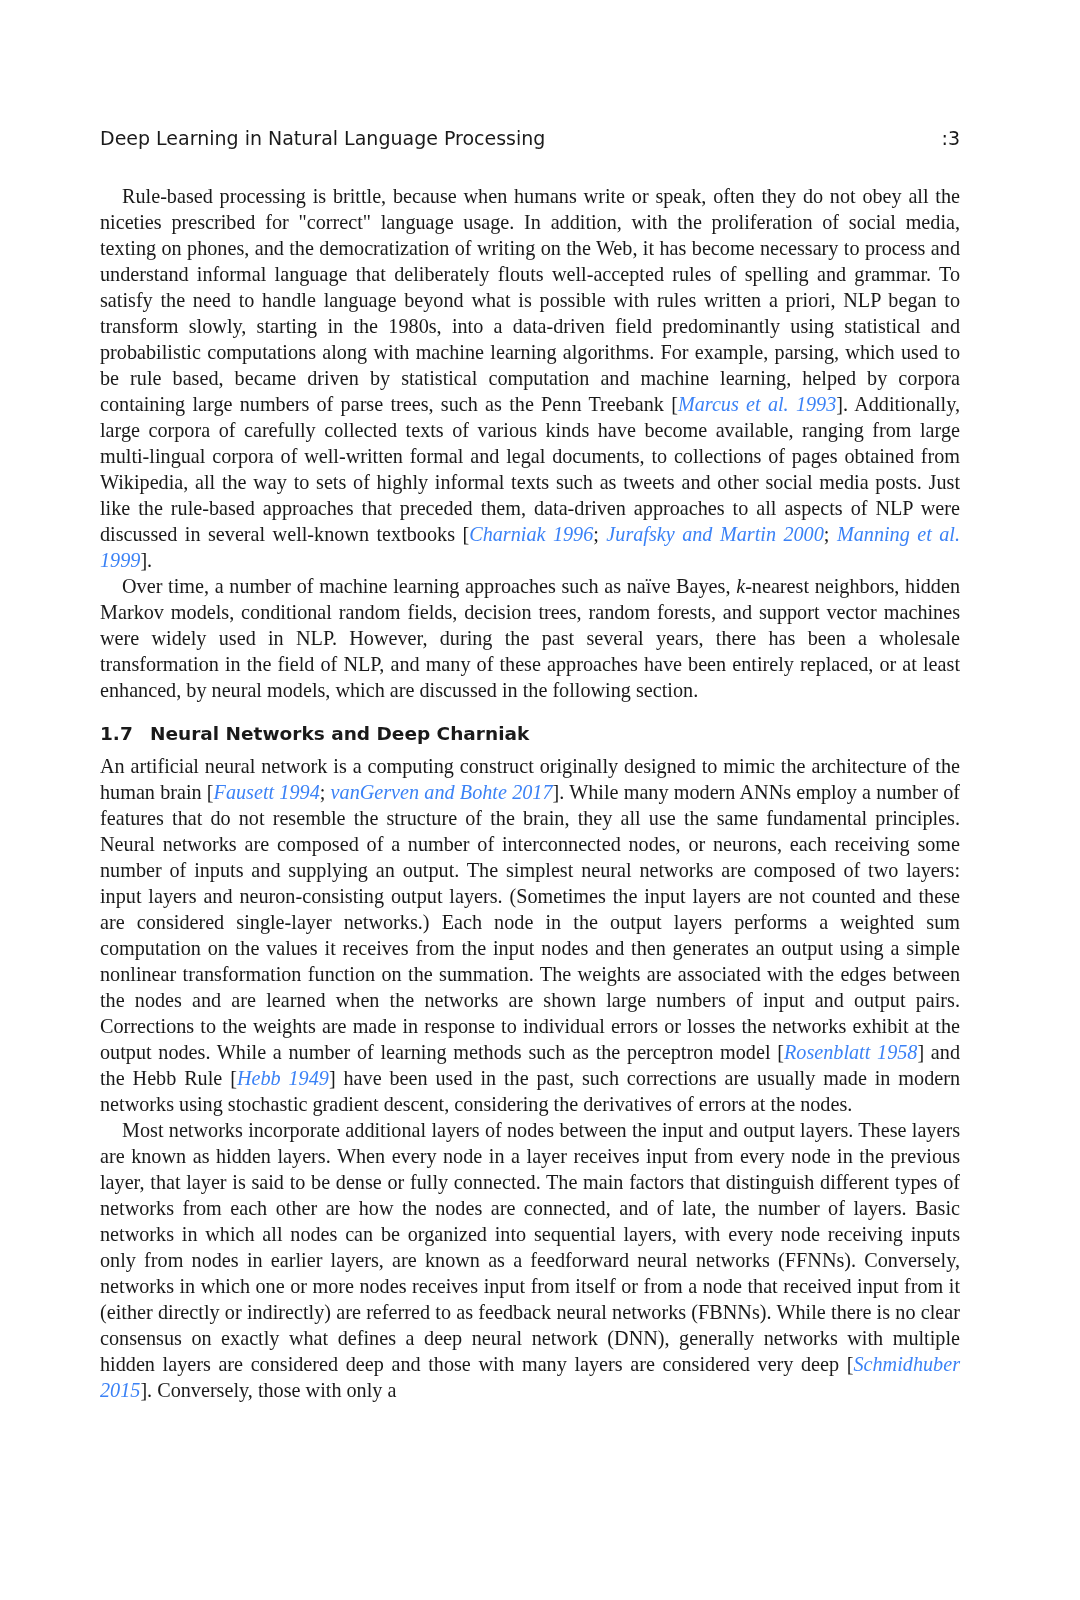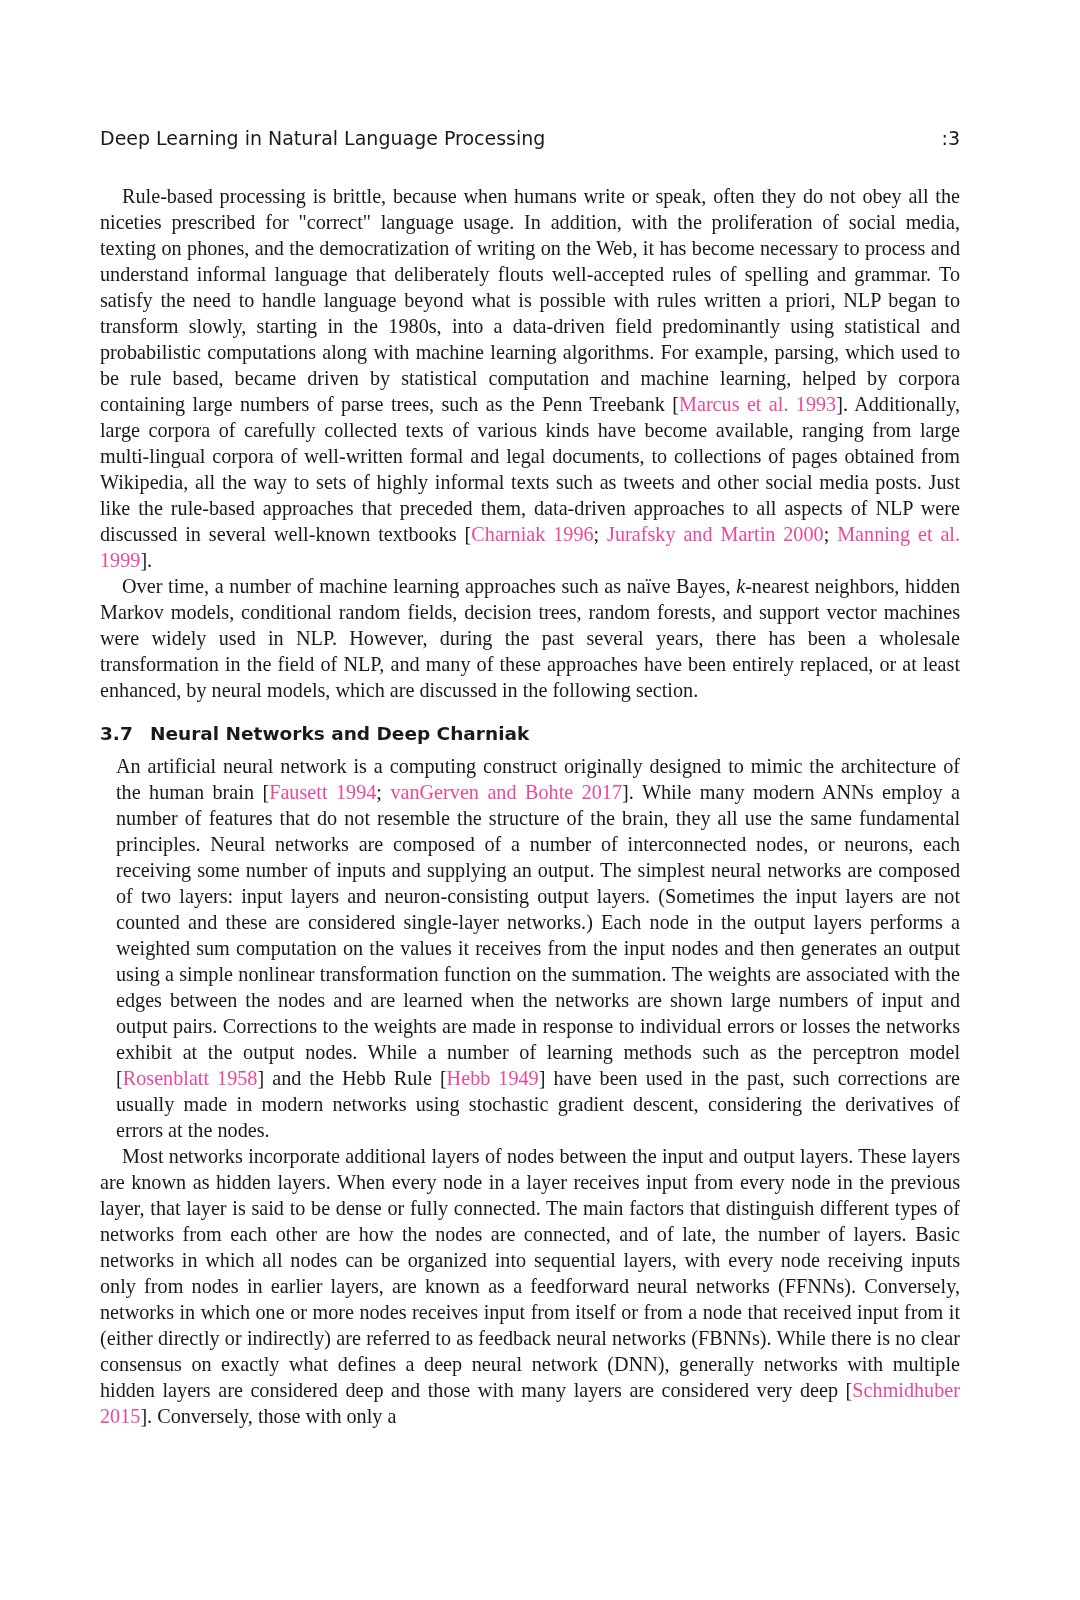--- a/index.html
+++ b/index.html
@@ -10,22 +10,22 @@
     font-family: "DejaVu Sans", sans-serif; font-size: 19px; color: #1a1a1a;
   }
   .running-head .title { position: absolute; left: 0; top: 0; }
   .running-head .pageno { position: absolute; right: 0; top: 0; }
   .body {
     position: absolute; top: 183px; left: 0; width: 860px;
     font-family: "Liberation Serif", serif; font-size: 20.2px; line-height: 26px;
     color: #1a1a1a; text-align: justify; hyphens: none;
   }
   .body p { margin: 0; text-indent: 22px; }
-  .body p.noindent { text-indent: 0; margin-left: 16px; }
-  .cite { color: #ec4899; }
+  .body p.noindent { text-indent: 0; }
+  .cite { color: #3b82f6; font-style: italic; }
   .section-heading {
     margin: 18px 0 6px 0; font-family: "DejaVu Sans", sans-serif; font-weight: bold;
     font-size: 18.5px; line-height: 26px; color: #1a1a1a; text-indent: 0;
   }
   .section-heading .num { display: inline-block; width: 50px; }
   .italic { font-style: italic; }
 </style>
 </head>
 <body>
 
@@ -33,19 +33,19 @@
   <div class="running-head">
     <span class="title">Deep Learning in Natural Language Processing</span>
     <span class="pageno">:3</span>
   </div>
 
   <div class="body">
     <p><span>Rule-based processing is brittle, because when humans write or speak, often they do not obey all the niceties prescribed for "correct" language usage. In addition, with the proliferation of social media, texting on phones, and the democratization of writing on the Web, it has become necessary to process and understand informal language that deliberately flouts well-accepted rules of spelling and grammar. To satisfy the need to handle language beyond what is possible with rules written a priori, NLP began to transform slowly, starting in the 1980s, into a data-driven field predominantly using statistical and probabilistic computations along with machine learning algorithms. For example, parsing, which used to be rule based, became driven by statistical computation and machine learning, helped by corpora containing large numbers of parse trees, such as the Penn Treebank [</span><a class="cite">Marcus et al. 1993</a><span>]. Additionally, large corpora of carefully collected texts of various kinds have become available, ranging from large multi-lingual corpora of well-written formal and legal documents, to collections of pages obtained from Wikipedia, all the way to sets of highly informal texts such as tweets and other social media posts. Just like the rule-based approaches that preceded them, data-driven approaches to all aspects of NLP were discussed in several well-known textbooks [</span><a class="cite">Charniak 1996</a><span>; </span><a class="cite">Jurafsky and Martin 2000</a><span>; </span><a class="cite">Manning et al. 1999</a><span>].</span></p>
 
     <p><span>Over time, a number of machine learning approaches such as naïve Bayes, </span><span class="italic">k</span><span>-nearest neighbors, hidden Markov models, conditional random fields, decision trees, random forests, and support vector machines were widely used in NLP. However, during the past several years, there has been a wholesale transformation in the field of NLP, and many of these approaches have been entirely replaced, or at least enhanced, by neural models, which are discussed in the following section.</span></p>
 
-    <div class="section-heading"><span class="num">3.7</span><span>Neural Networks and Deep Charniak</span></div>
+    <div class="section-heading"><span class="num">1.7</span><span>Neural Networks and Deep Charniak</span></div>
 
     <p class="noindent"><span>An artificial neural network is a computing construct originally designed to mimic the architecture of the human brain [</span><a class="cite">Fausett 1994</a><span>; </span><a class="cite">vanGerven and Bohte 2017</a><span>]. While many modern ANNs employ a number of features that do not resemble the structure of the brain, they all use the same fundamental principles. Neural networks are composed of a number of interconnected nodes, or neurons, each receiving some number of inputs and supplying an output. The simplest neural networks are composed of two layers: input layers and neuron-consisting output layers. (Sometimes the input layers are not counted and these are considered single-layer networks.) Each node in the output layers performs a weighted sum computation on the values it receives from the input nodes and then generates an output using a simple nonlinear transformation function on the summation. The weights are associated with the edges between the nodes and are learned when the networks are shown large numbers of input and output pairs. Corrections to the weights are made in response to individual errors or losses the networks exhibit at the output nodes. While a number of learning methods such as the perceptron model [</span><a class="cite">Rosenblatt 1958</a><span>] and the Hebb Rule [</span><a class="cite">Hebb 1949</a><span>] have been used in the past, such corrections are usually made in modern networks using stochastic gradient descent, considering the derivatives of errors at the nodes.</span></p>
 
     <p><span>Most networks incorporate additional layers of nodes between the input and output layers. These layers are known as hidden layers. When every node in a layer receives input from every node in the previous layer, that layer is said to be dense or fully connected. The main factors that distinguish different types of networks from each other are how the nodes are connected, and of late, the number of layers. Basic networks in which all nodes can be organized into sequential layers, with every node receiving inputs only from nodes in earlier layers, are known as a feedforward neural networks (FFNNs). Conversely, networks in which one or more nodes receives input from itself or from a node that received input from it (either directly or indirectly) are referred to as feedback neural networks (FBNNs). While there is no clear consensus on exactly what defines a deep neural network (DNN), generally networks with multiple hidden layers are considered deep and those with many layers are considered very deep [</span><a class="cite">Schmidhuber 2015</a><span>]. Conversely, those with only a</span></p>
   </div>
 </div>
 
 </body></html>

